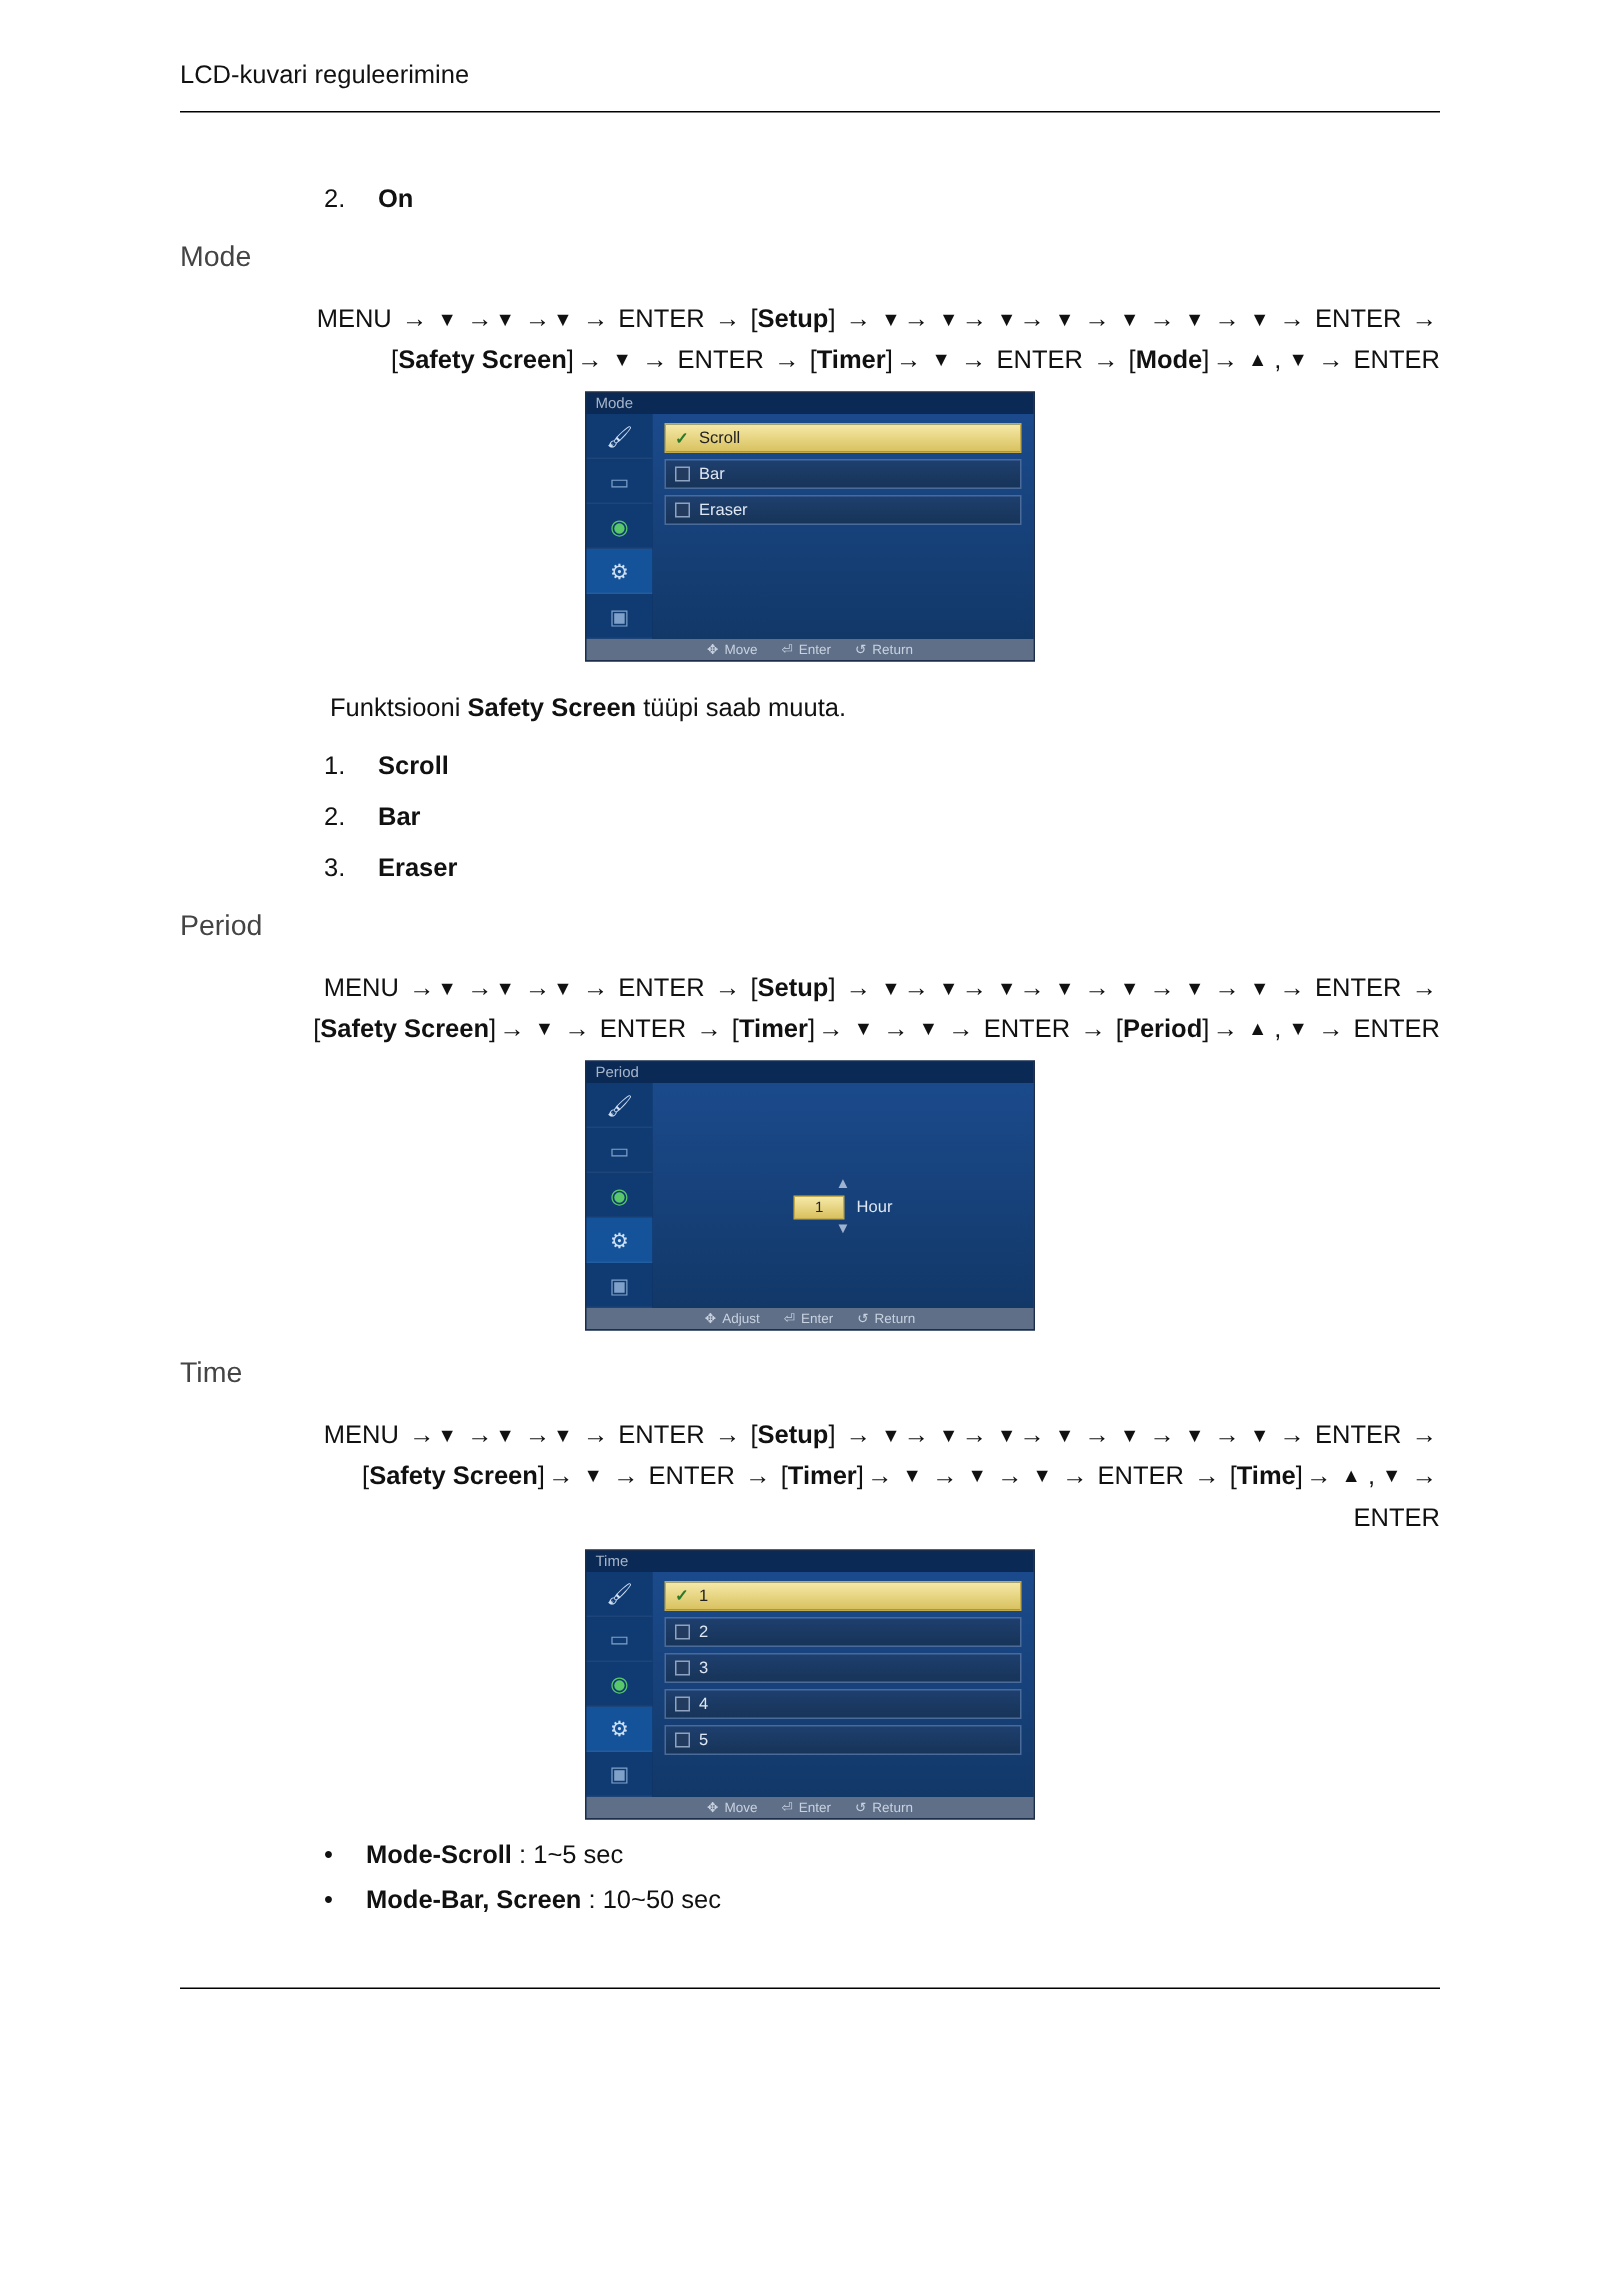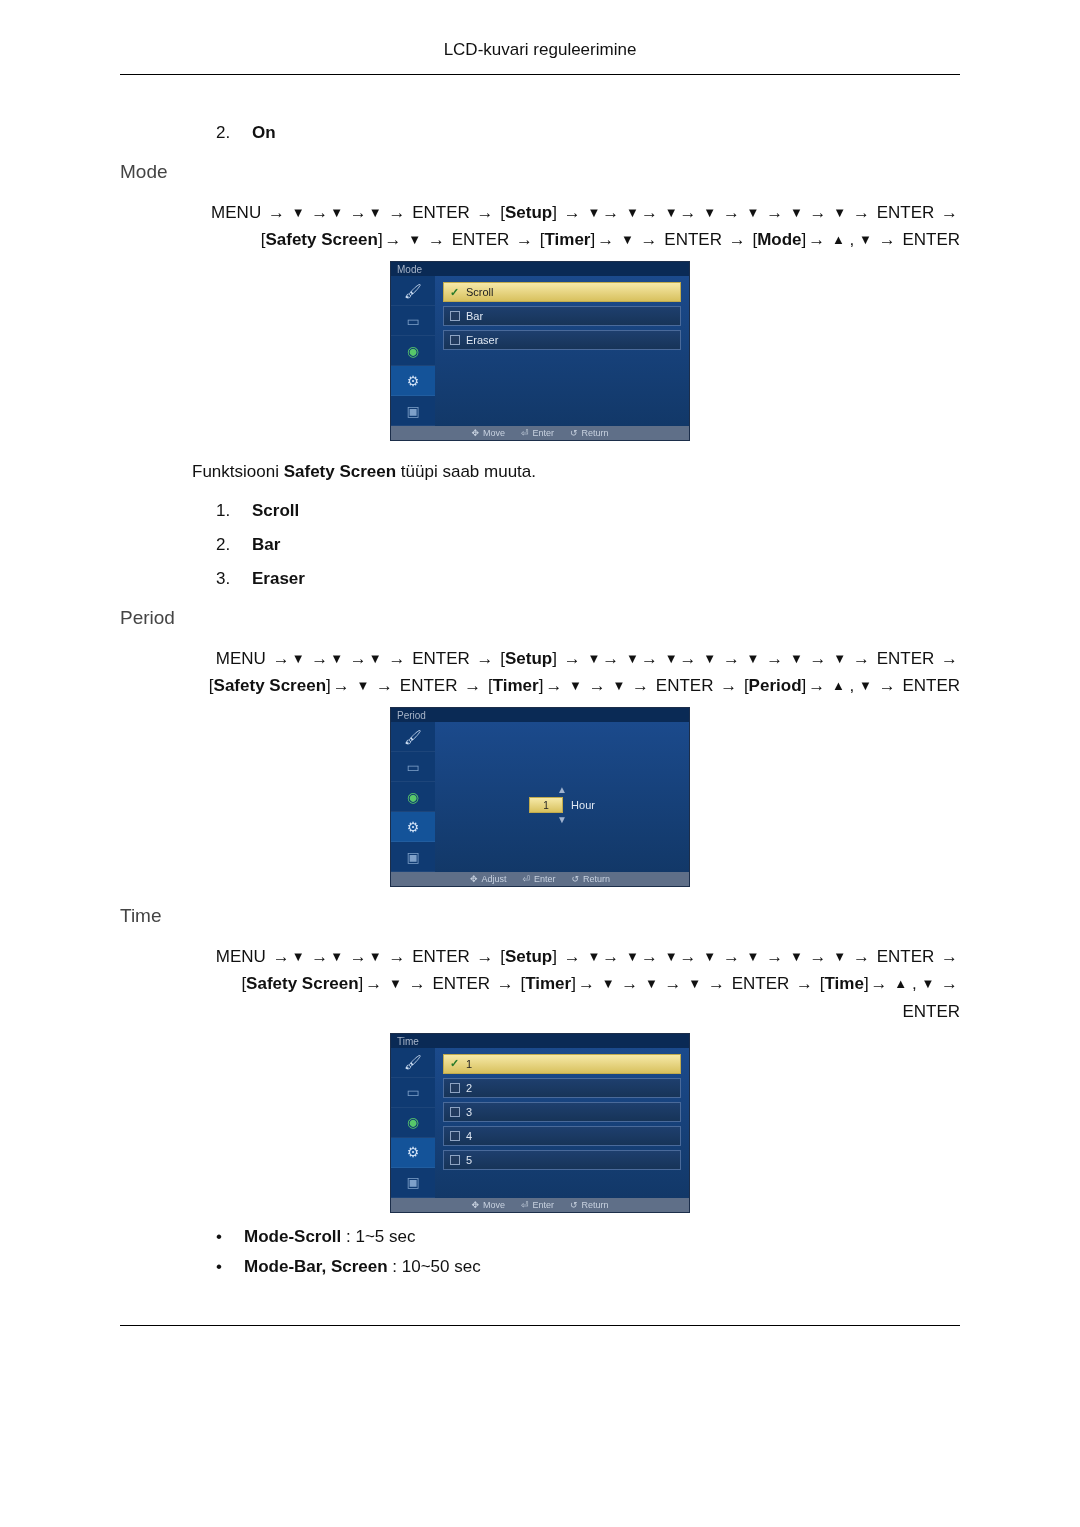--- a/index.html
+++ b/index.html
@@ -9,21 +9,21 @@
     font-size: 17px;
     color: #111;
     width: 1080px;
     margin: 0 auto;
     padding: 40px 0 60px 0;
   }
   .page {
     padding: 0 120px;
   }
   .header-title {
-    text-align: center;
+    text-align: left;
     font-size: 17px;
     padding-bottom: 14px;
     border-bottom: 1px solid #000;
     margin-bottom: 48px;
   }
   .footer-rule {
     border-top: 1px solid #000;
     margin-top: 48px;
   }
   .h2 {
@@ -41,21 +41,21 @@
   .path .lbl { font-weight: bold; }
   .arrow { padding: 0 2px; }
   .tri { font-size: 13px; position: relative; top: -1px; }
   .ol-list { margin-left: 96px; margin-top: 16px; margin-bottom: 14px; }
   .ol-item { display: flex; gap: 16px; margin: 14px 0; }
   .ol-num { min-width: 20px; }
   .ol-text { font-weight: bold; }
   .ul-list { margin-left: 96px; margin-top: 12px; }
   .ul-item { display: flex; gap: 16px; margin: 10px 0; }
   .ul-dot { min-width: 12px; }
-  .para { margin-left: 72px; margin-top: 18px; margin-bottom: 4px; line-height: 1.5; }
+  .para { margin-left: 100px; margin-top: 18px; margin-bottom: 4px; line-height: 1.5; }
   .bold { font-weight: bold; }
 
   
   .osd {
     width: 300px;
     margin: 8px auto 14px auto;
     background: #0a2a55;
     border: 1px solid #1c2e4a;
     font-size: 11px;
     color: #cfd8e6;

